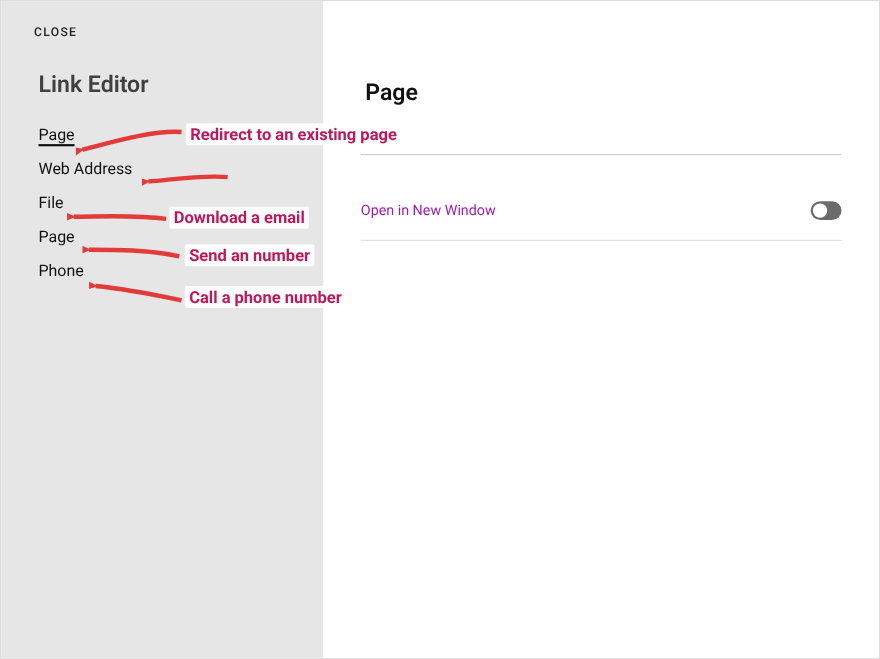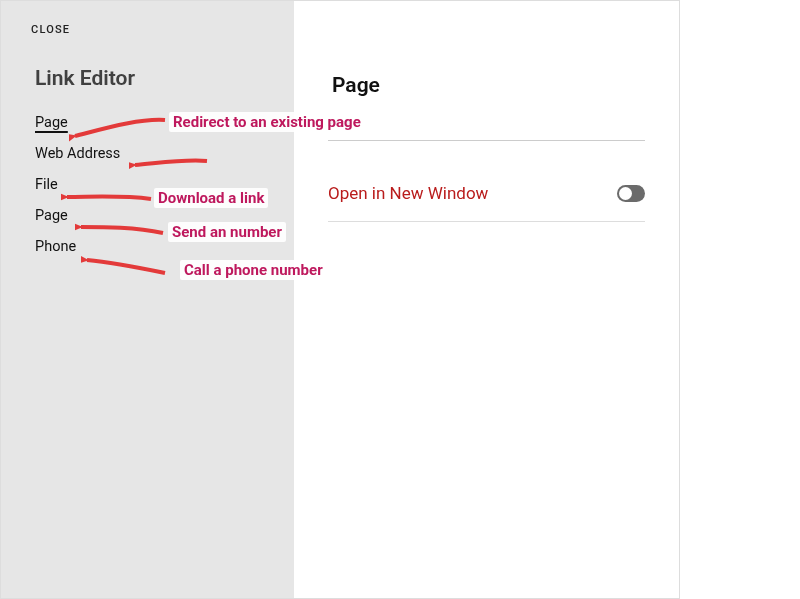--- a/index.html
+++ b/index.html
@@ -1,19 +1,19 @@
 <!DOCTYPE html>
 <html><head>
   <meta charset="utf-8">
   <style>
     * { box-sizing: border-box; margin: 0; padding: 0; }
     html, body { width: 800px; height: 599px; font-family: -apple-system, BlinkMacSystemFont, "Segoe UI", Roboto, Helvetica, Arial, sans-serif; }
     .root {
       position: relative;
-      width: 680px;
+      width: 800px;
       height: 599px;
       background: #fff;
       display: flex;
       border: 1px solid #ddd;
       overflow: hidden;
     }
     .sidebar {
       width: 293px;
       background: #e6e6e6;
       padding: 0 0 0 0;
@@ -80,22 +80,22 @@
     }
     .toggle-row {
       margin: 42px 34px 0 34px;
       display: flex;
       align-items: center;
       justify-content: space-between;
       border-bottom: 1px solid #ddd;
       padding-bottom: 18px;
     }
     .toggle-label {
-      font-size: 17px;
-      color: #b91c1c;
+      font-size: 13px;
+      color: #a21caf;
     }
     .toggle {
       width: 28px;
       height: 17px;
       border-radius: 10px;
       background: #6b6b6b;
       position: relative;
       cursor: pointer;
     }
     .toggle-knob {
@@ -190,21 +190,21 @@
 
     <svg class="arrow" style="left:60px; top:184px;" width="94" height="24" viewBox="0 0 94 24">
       <defs>
           <marker id="ah3" markerWidth="12" markerHeight="10" refX="2" refY="5" orient="auto" markerUnits="userSpaceOnUse">
             <path d="M12,0 L0,5 L12,10 Z" fill="#e33a3a"></path>
           </marker>
         </defs>
       <path d="M90,14 C60,10 30,12 6,12" stroke="#e33a3a" stroke-width="4" fill="none" marker-end="url(#ah3)"></path>
     </svg>
     <div class="anno" style="left:153px; top:187px;">
-      <span class="label">Download a link</span>
+      <span class="label">Download a email</span>
     </div>
 
     <svg class="arrow" style="left:74px; top:216px;" width="92" height="24" viewBox="0 0 92 24">
       <defs>
           <marker id="ah4" markerWidth="12" markerHeight="10" refX="2" refY="5" orient="auto" markerUnits="userSpaceOnUse">
             <path d="M12,0 L0,5 L12,10 Z" fill="#e33a3a"></path>
           </marker>
         </defs>
       <path d="M88,16 C60,10 30,10 6,10" stroke="#e33a3a" stroke-width="4" fill="none" marker-end="url(#ah4)"></path>
     </svg>
@@ -213,18 +213,18 @@
     </div>
 
     <svg class="arrow" style="left:80px; top:252px;" width="88" height="28" viewBox="0 0 88 28">
       <defs>
           <marker id="ah5" markerWidth="12" markerHeight="10" refX="2" refY="5" orient="auto" markerUnits="userSpaceOnUse">
             <path d="M12,0 L0,5 L12,10 Z" fill="#e33a3a"></path>
           </marker>
         </defs>
       <path d="M84,20 C55,14 28,9 6,7" stroke="#e33a3a" stroke-width="4" fill="none" marker-end="url(#ah5)"></path>
     </svg>
-    <div class="anno" style="left:167px; top:259px;margin-left:12px;">
+    <div class="anno" style="left:167px; top:259px;">
       <span class="label">Call a phone number</span>
     </div>
 
   </div>
 </div>
 
 </body></html>

